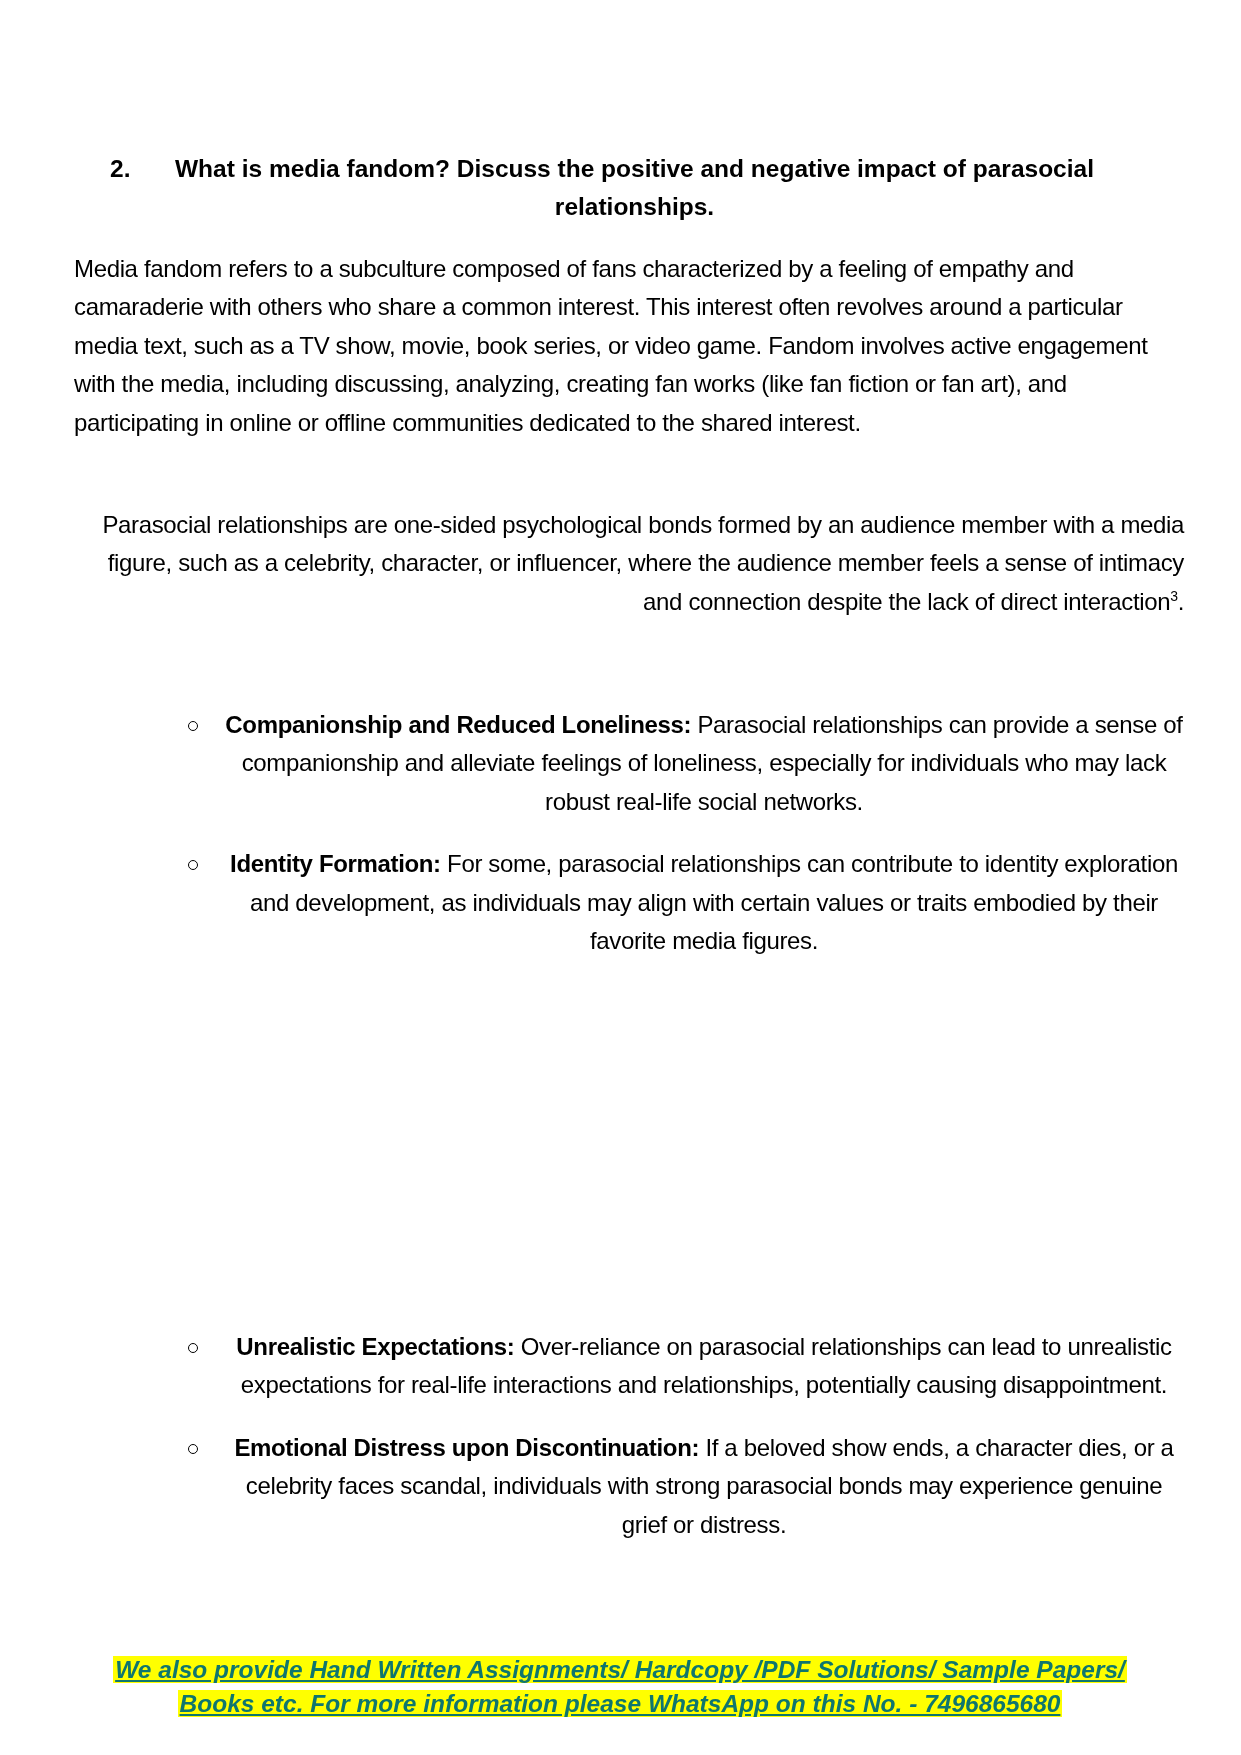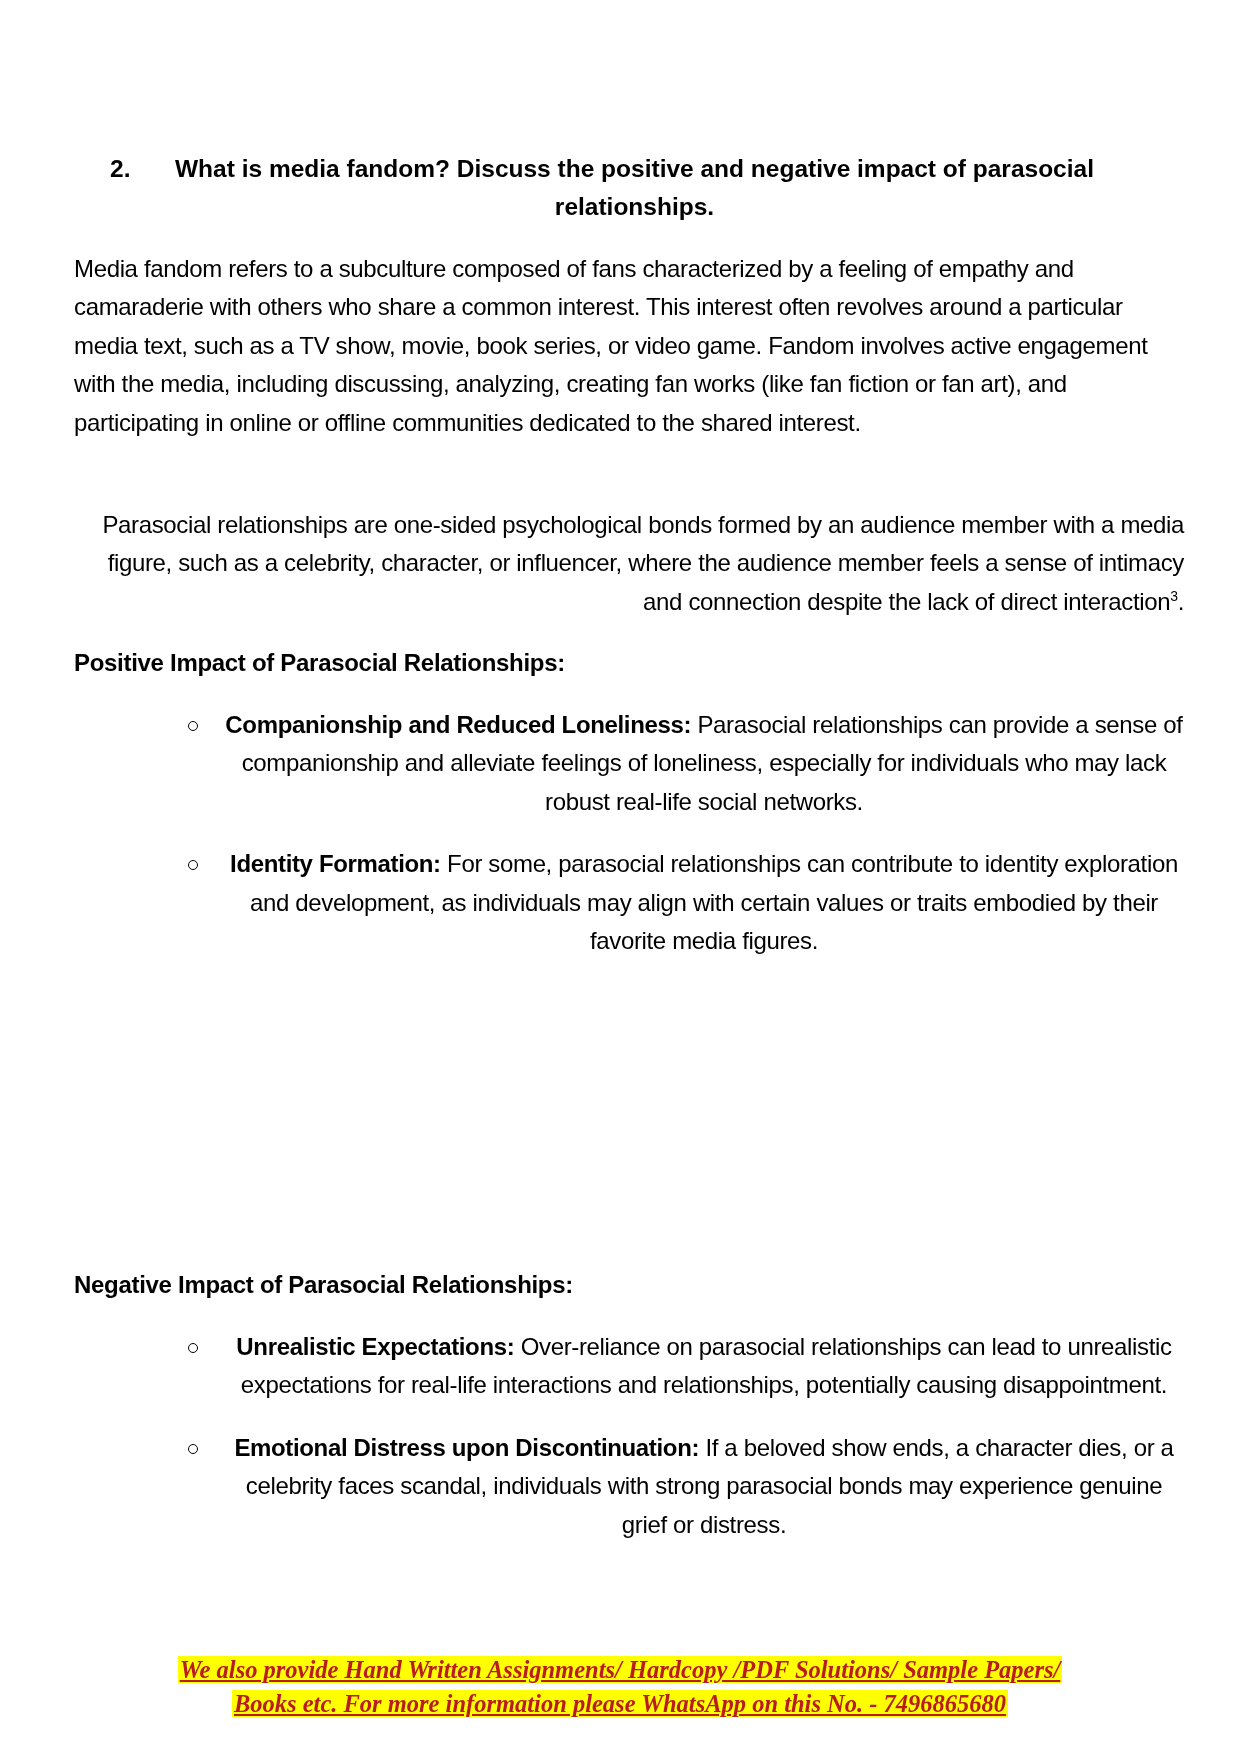--- a/index.html
+++ b/index.html
@@ -125,52 +125,50 @@
 
   <div class="question">
     <span class="qnum">2.</span>
     <span class="qtext">What is media fandom? Discuss the positive and negative impact of parasocial relationships.</span>
   </div>
 
   <p class="para p1" style="margin:0">Media fandom refers to a subculture composed of fans characterized by a feeling of empathy and camaraderie with others who share a common interest. This interest often revolves around a particular media text, such as a TV show, movie, book series, or video game. Fandom involves active engagement with the media, including discussing, analyzing, creating fan works (like fan fiction or fan art), and participating in online or offline communities dedicated to the shared interest.</p>
 
   <p class="para p2" style="margin:0"><span>Parasocial relationships are one-sided psychological bonds formed by an audience member with a media figure, such as a celebrity, character, or influencer, where the audience member feels a sense of intimacy and connection despite the lack of direct interaction</span><sup>3</sup><span>.</span></p>
 
-  <div class="section-heading h-pos">Positive Impact of Parasocial Relationships:</div>
 
   <ul class="bullet-list list-pos">
     <li class="bullet-item">
       <div class="bullet-marker">
           <span></span>
         </div>
       <div class="bullet-body"><b>Companionship and Reduced Loneliness:</b><span> Parasocial relationships can provide a sense of companionship and alleviate feelings of loneliness, especially for individuals who may lack robust real-life social networks.</span></div>
     </li>
     <li class="bullet-item">
       <div class="bullet-marker">
           <span></span>
         </div>
       <div class="bullet-body"><b>Identity Formation:</b><span> For some, parasocial relationships can contribute to identity exploration and development, as individuals may align with certain values or traits embodied by their favorite media figures.</span></div>
     </li>
   </ul>
 
-  <div class="section-heading h-neg">Negative Impact of Parasocial Relationships:</div>
 
   <ul class="bullet-list list-neg">
     <li class="bullet-item">
       <div class="bullet-marker">
           <span></span>
         </div>
       <div class="bullet-body"><b>Unrealistic Expectations:</b><span> Over-reliance on parasocial relationships can lead to unrealistic expectations for real-life interactions and relationships, potentially causing disappointment.</span></div>
     </li>
     <li class="bullet-item">
       <div class="bullet-marker">
           <span></span>
         </div>
       <div class="bullet-body"><b>Emotional Distress upon Discontinuation:</b><span> If a beloved show ends, a character dies, or a celebrity faces scandal, individuals with strong parasocial bonds may experience genuine grief or distress.</span></div>
     </li>
   </ul>
 
-  <div class="promo" style="color: #b91c1c; font-family: Liberation Serif, serif;">
+  <div class="promo" style="color: #0f766e;">
     <span style="background: rgb(255, 255, 0);">We also provide Hand Written Assignments/ Hardcopy /PDF Solutions/ Sample Papers/</span><br>
     <span style="background: rgb(255, 255, 0);">Books etc. For more information please WhatsApp on this No. - 7496865680</span>
   </div>
 
 </div>
 
 </body></html>

